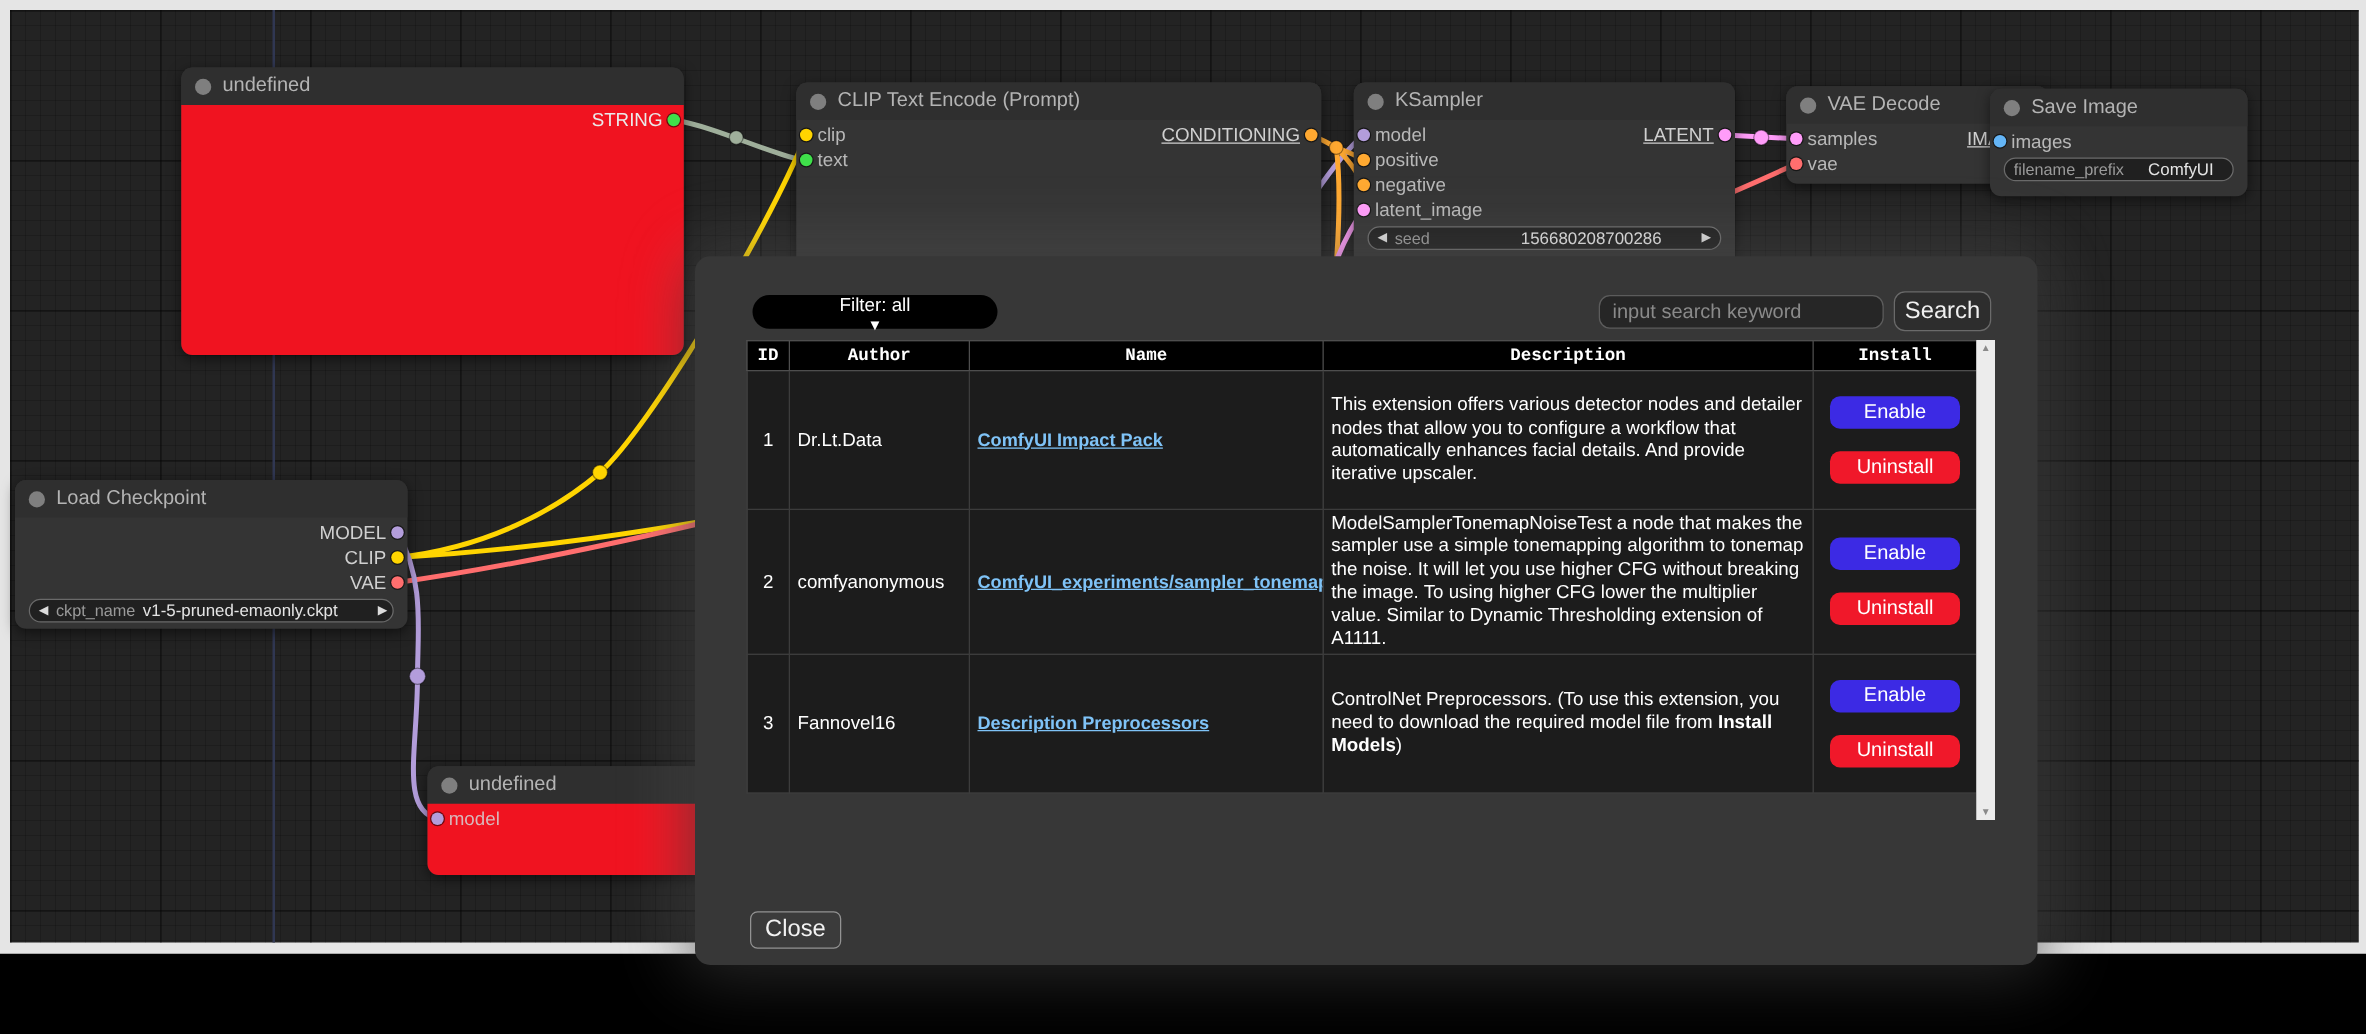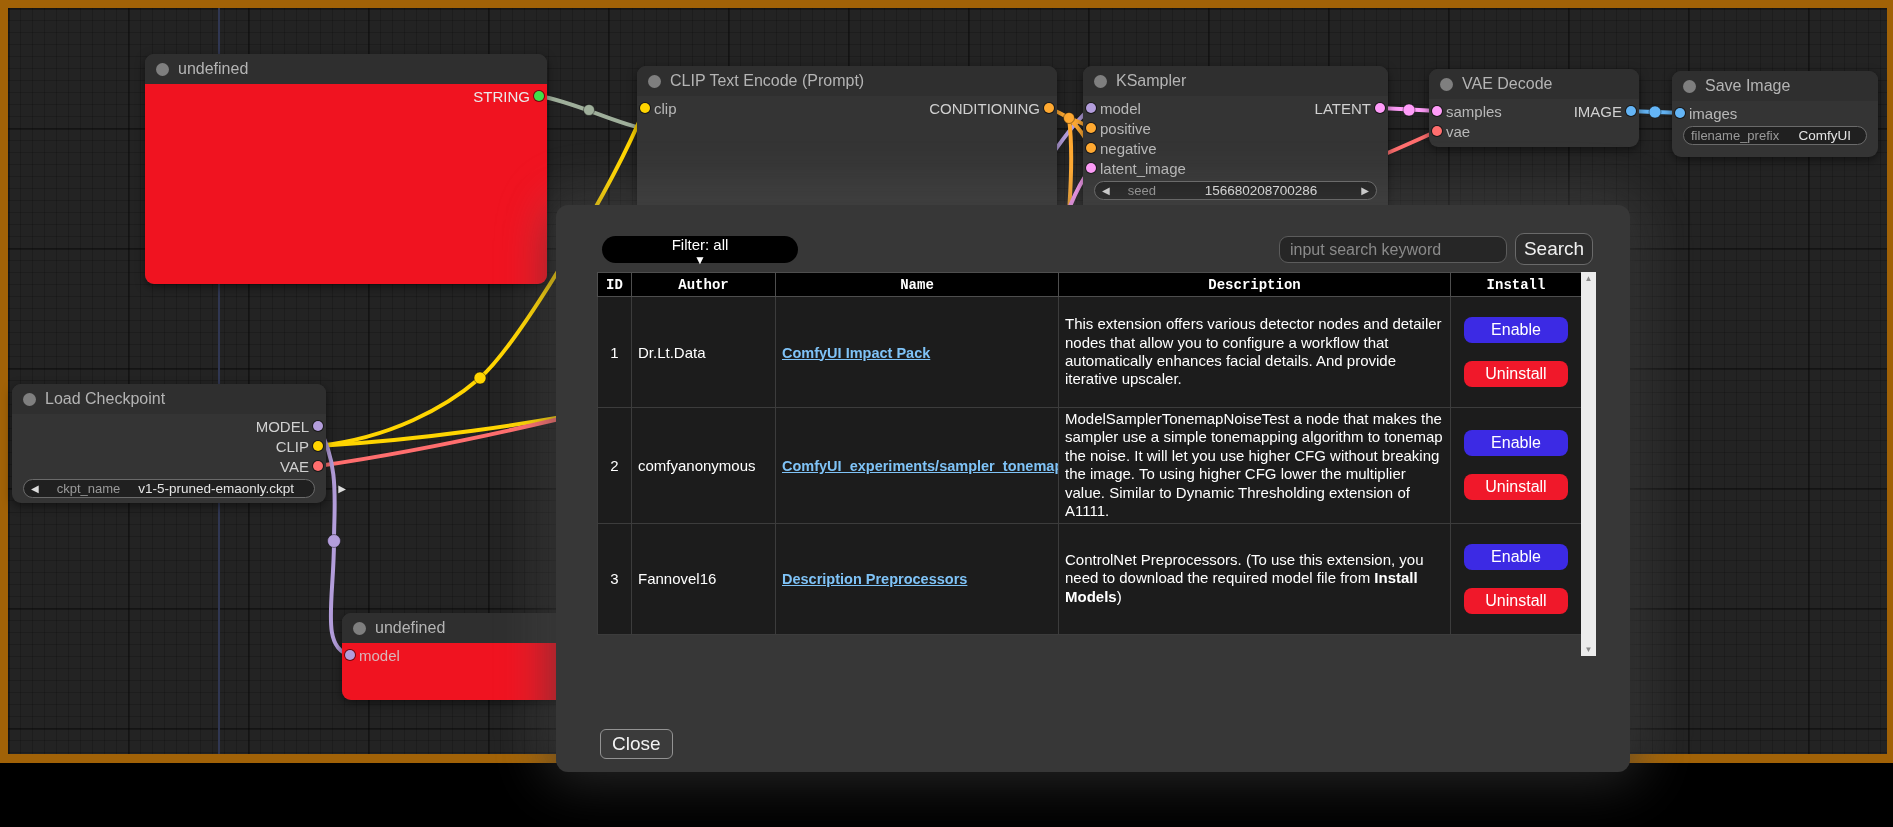--- a/index.html
+++ b/index.html
@@ -1,18 +1,18 @@
 <!DOCTYPE html>
 <html style="--red-node: #f01320; --enable: #3c2ae4; --uninstall: #f0182a; --link: #7fc3f7;"><head>
 <meta charset="utf-8">
 <style>
   * { box-sizing: border-box; margin: 0; padding: 0; }
   html,body { width:1893px; height:827px; background:#000; overflow:hidden;
               font-family:"Liberation Sans", sans-serif; }
-  .screen { position:relative; width:1893px; height:763px; background:#a16207; }
+  .screen { position:relative; width:1893px; height:763px; background:#e5e5e5; }
 
   
   .grid { position:absolute; left:8px; top:8px; right:6px; bottom:9px; background-color:#232323;
     background-image:
       linear-gradient(rgba(0,0,0,.30) 0 2px, transparent 2px),
       linear-gradient(90deg, rgba(0,0,0,.30) 0 2px, transparent 2px),
       linear-gradient(rgba(0,0,0,.16) 0 1px, transparent 1px),
       linear-gradient(90deg, rgba(0,0,0,.16) 0 1px, transparent 1px);
     background-size:120px 120px,120px 120px,12px 12px,12px 12px; z-index:0; }
   .origin-line { position:absolute; left:218px; top:8px; bottom:9px; width:2px;
@@ -27,29 +27,29 @@
     background:#343434; border-radius:9px; box-shadow:0 3px 10px rgba(0,0,0,.5);
     font-size:15px; color:#b8b8b8; }
   .node-title { flex:0 0 30px; display:flex; align-items:center; gap:9px; padding:0 11px;
     background:#2f2f2f; border-radius:9px 9px 0 0; color:#b4b4b4; font-size:16px; }
   .t-dot { width:13px; height:13px; border-radius:50%; background:#7f7f7f; flex:0 0 auto; }
   .node-body { flex:1; position:relative; padding-top:2px; border-radius:0 0 9px 9px; }
   .red-body { background:var(--red-node,#f01320); }
   .row { position:relative; height:20px; display:flex; align-items:center; }
   .row.in { padding-left:17px; }
   .row.out { justify-content:flex-end; padding-right:17px; color:#d0d0d0; }
-  .row.out.top { position:absolute; top:2px; left:0; right:0; }
+  .row.out.top { position:absolute; top:2px; left:0; right:0;text-decoration:underline; }
   .pin { position:absolute; top:50%; width:10px; height:10px; border-radius:50%;
     transform:translateY(-50%); box-shadow:0 0 0 1px rgba(0,0,0,.55); }
   .row.in .pin { left:3px; }
   .row.out .pin { right:3px; }
   .red-body .row.in { color:#d9b6ba; }
   .red-body .row.out { color:#eaeaea; }
   .widget { height:19px; margin:3px 11px 0; background:#202020; border:1px solid #6a6a6a;
-    border-radius:10px; display:flex; align-items:center; padding:0 7px; gap:18px;
+    border-radius:10px; display:flex; align-items:center; padding:0 7px; gap:6px;
     font-size:13px; color:#9a9a9a; white-space:nowrap; }
   .w-arrow { color:#dcdcdc; font-size:10px; line-height:1; }
   .w-value { color:#e4e4e4; font-size:13.5px; margin-left:auto; }
   .w-value.gap { margin-right:26px; }
   .w-value.gap-s { margin-right:8px; }
 
   
   .modal { position:absolute; left:556px; top:205px; width:1074px; height:567px; z-index:10;
     background:#373737; border-radius:12px;
     box-shadow:0 0 55px 10px rgba(195,195,195,.20), 0 10px 45px rgba(0,0,0,.55); }
@@ -140,20 +140,24 @@
     </div>
     <div class="node-body">
       <div class="row out top">
           <span>CONDITIONING</span>
           <span class="pin" style="background: rgb(255, 169, 49);"></span>
         </div>
       <div class="row in">
           <span class="pin" style="background: rgb(255, 213, 0);"></span>
           <span>clip</span>
         </div>
+      <div class="row in">
+          <span class="pin" style="background: rgb(63, 224, 74);"></span>
+          <span>text</span>
+        </div>
     </div>
   </div>
 
   <div class="node" style="left:1083px;top:66px;width:305px;height:170px;">
     <div class="node-title">
       <span class="t-dot"></span>
       <span>KSampler</span>
     </div>
     <div class="node-body">
       <div class="row out top">
@@ -199,21 +203,21 @@
           <span class="pin" style="background: rgb(255, 156, 249);"></span>
           <span>samples</span>
         </div>
       <div class="row in">
           <span class="pin" style="background: rgb(255, 110, 110);"></span>
           <span>vae</span>
         </div>
     </div>
   </div>
 
-  <div class="node" style="left:1672px;top:71px;width:206px;height:86px;">
+  <div class="node" style="left:1592px;top:71px;width:206px;height:86px;">
     <div class="node-title">
       <span class="t-dot"></span>
       <span>Save Image</span>
     </div>
     <div class="node-body">
       <div class="row in">
           <span class="pin" style="background: rgb(100, 181, 246);"></span>
           <span>images</span>
         </div>
       <div class="widget">

